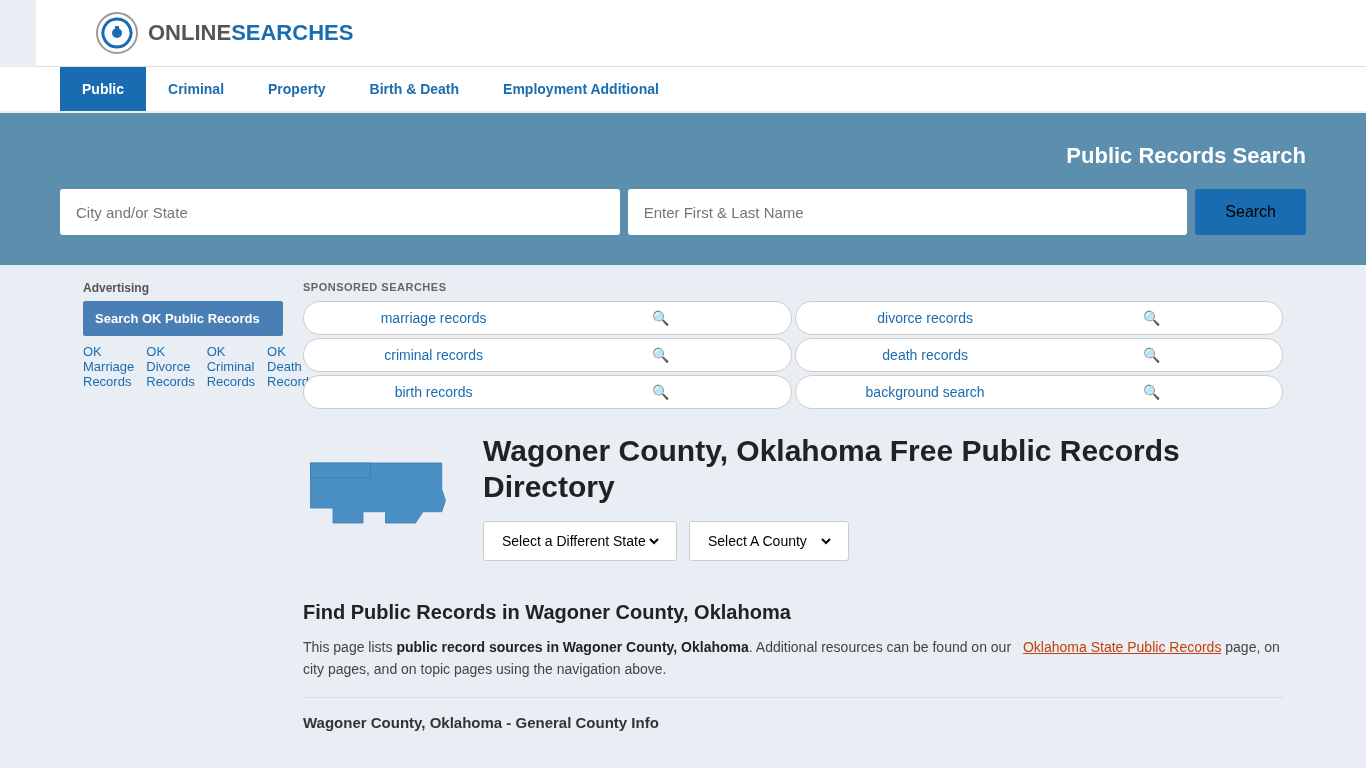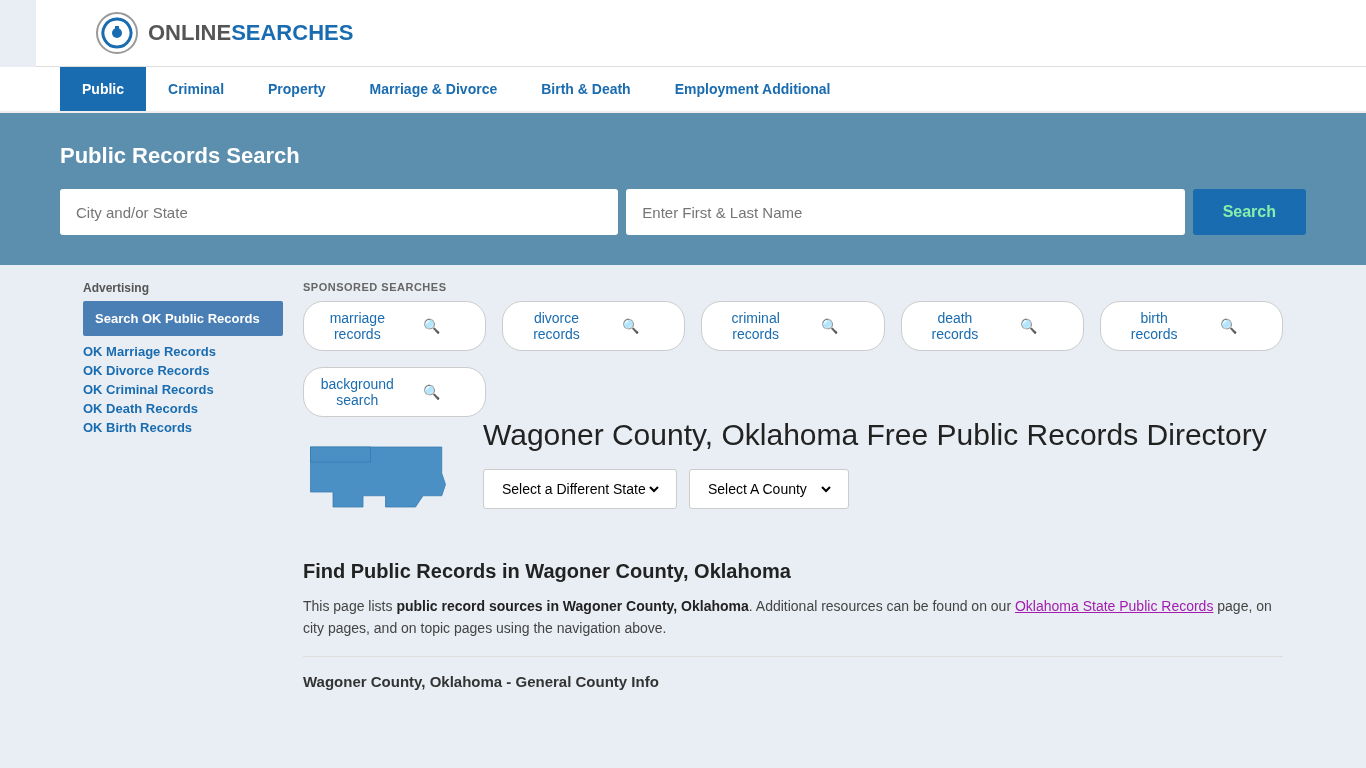--- a/index.html
+++ b/index.html
@@ -12,64 +12,64 @@
     .logo-text-online { color: #555; font-size: 22px; font-weight: 700; }
     .logo-text-searches { color: #1a6cb0; font-size: 22px; font-weight: 700; }
 
     
     .nav { background: #fff; display: flex; align-items: center; padding: 0 60px; border-bottom: 2px solid #eee; }
     .nav-item { padding: 14px 22px; font-size: 14px; font-weight: 600; color: #1a6cb0; cursor: pointer; text-decoration: none; }
     .nav-item.active { background: #1a6cb0; color: #fff; }
 
     
     .hero { background: #5c8fad; padding: 30px 60px; }
-    .hero-title { text-align: left; color: #fff; font-size: 22px; font-weight: 700; margin-bottom: 20px; }
+    .hero-title { text-align: right; color: #fff; font-size: 22px; font-weight: 700; margin-bottom: 20px; }
     .search-bar { display: flex; gap: 8px; }
     .search-input { flex: 1; padding: 14px 16px; font-size: 15px; border: none; border-radius: 3px; outline: none; color: #999; }
     .search-input.city { flex: 1; }
-    .search-btn { background: #1a6cb0; color: #86efac; border: none; padding: 14px 30px; font-size: 16px; font-weight: 700; cursor: pointer; border-radius: 3px; white-space: nowrap; }
+    .search-btn { background: #1a6cb0; color: #000000; border: none; padding: 14px 30px; font-size: 16px; font-weight: 400; cursor: pointer; border-radius: 3px; white-space: nowrap; }
 
     
     .content-wrapper { display: flex; max-width: 1240px; margin: 0 auto; padding: 16px 20px; gap: 20px; }
 
     
     .main-content { flex: 1; }
 
     
     .sponsored-label { font-size: 11px; font-weight: 700; color: #666; margin-bottom: 8px; letter-spacing: 0.5px; }
-    .sponsored-grid { display: grid; grid-template-columns: 1fr 1fr 1fr 1fr 1fr; gap: 16px; }
+    .sponsored-grid { display: grid; grid-template-columns: 1fr 1fr; gap: 3px; margin-bottom: 24px; }
     .sponsored-tag { border: 1px solid #ccc; border-radius: 20px; padding: 8px 16px; display: flex; align-items: center; justify-content: space-between; cursor: pointer; background: #fff; }
     .sponsored-tag span { color: #1a6cb0; font-size: 14px; flex: 1; text-align: center; }
     .search-icon-sm { color: #555; font-size: 14px; }
 
     
     .county-section { display: flex; gap: 20px; align-items: flex-start; margin-bottom: 20px; }
     .ok-map { width: 160px; flex-shrink: 0; }
     .ok-map svg { width: 150px; height: 120px; }
-    .county-title { font-size: 30px; font-weight: 400; color: #222; line-height: 1.2; margin-bottom: 16px; }
+    .county-title { font-size: 30px; font-weight: 700; color: #222; line-height: 1.2; margin-bottom: 16px; }
 
     
     .dropdown-row { display: flex; gap: 12px; margin-bottom: 20px; }
     .dropdown { padding: 10px 14px; border: 1px solid #ccc; border-radius: 3px; background: #fff; font-size: 14px; cursor: pointer; display: flex; align-items: center; justify-content: space-between; gap: 8px; min-width: 160px; }
     .dropdown select { border: none; outline: none; background: transparent; font-size: 14px; cursor: pointer; width: 100%; }
 
     
     .find-title { font-size: 20px; font-weight: 700; color: #222; margin-bottom: 12px; }
     .find-text { font-size: 14px; color: #444; line-height: 1.6; }
-    .find-text a { color: #a21caf; text-decoration: underline; }
+    .find-text a { color: #c2410c; text-decoration: underline; margin-left: 8px; }
     .find-text strong { color: #222; }
 
     .divider { border: none; border-top: 1px solid #ddd; margin: 16px 0; }
     .general-info-title { font-size: 15px; font-weight: 700; color: #333; }
 
     
     .sidebar { width: 200px; flex-shrink: 0; }
     .advertising-label { font-size: 12px; font-weight: 700; color: #555; margin-bottom: 6px; }
     .sidebar-ad-box { background: #4a7fb5; color: #fff; font-size: 13px; font-weight: 700; padding: 10px 12px; margin-bottom: 8px; cursor: pointer; border-radius: 2px; }
-    .sidebar-links { display: flex; flex-direction: column; gap: 4px; font-weight: bold; }
+    .sidebar-links { display: flex; flex-direction: row; gap: 12px; }
     .sidebar-link { color: #1a6cb0; font-size: 13px; text-decoration: none; cursor: pointer; }
   </style>
 </head>
 <body>
 
 <div class="header">
   <div class="logo">
     <svg class="logo-icon" viewBox="0 0 42 42" fill="none" xmlns="http://www.w3.org/2000/svg">
       <circle cx="21" cy="21" r="20" stroke="#999" stroke-width="2" fill="none"></circle>
       <path d="M21 7 A14 14 0 1 1 20.9 7" stroke="#1a6cb0" stroke-width="3" fill="none" stroke-linecap="round"></path>
@@ -79,21 +79,20 @@
     <div>
       <span class="logo-text-online">ONLINE</span><span class="logo-text-searches">SEARCHES</span>
     </div>
   </div>
 </div>
 
 <nav class="nav">
   <a class="nav-item active">Public</a>
   <a class="nav-item">Criminal</a>
   <a class="nav-item">Property</a>
-  <a class="nav-item">Marriage &amp; Divorce</a>
   <a class="nav-item">Birth &amp; Death</a>
   <a class="nav-item">Employment Additional</a>
 </nav>
 
 <div class="hero">
   <div class="hero-title">Public Records Search</div>
   <div class="search-bar">
     <input class="search-input city" type="text" placeholder="City and/or State" style="">
     <input class="search-input" type="text" placeholder="Enter First &amp; Last Name" style="">
     <button class="search-btn">Search</button>

